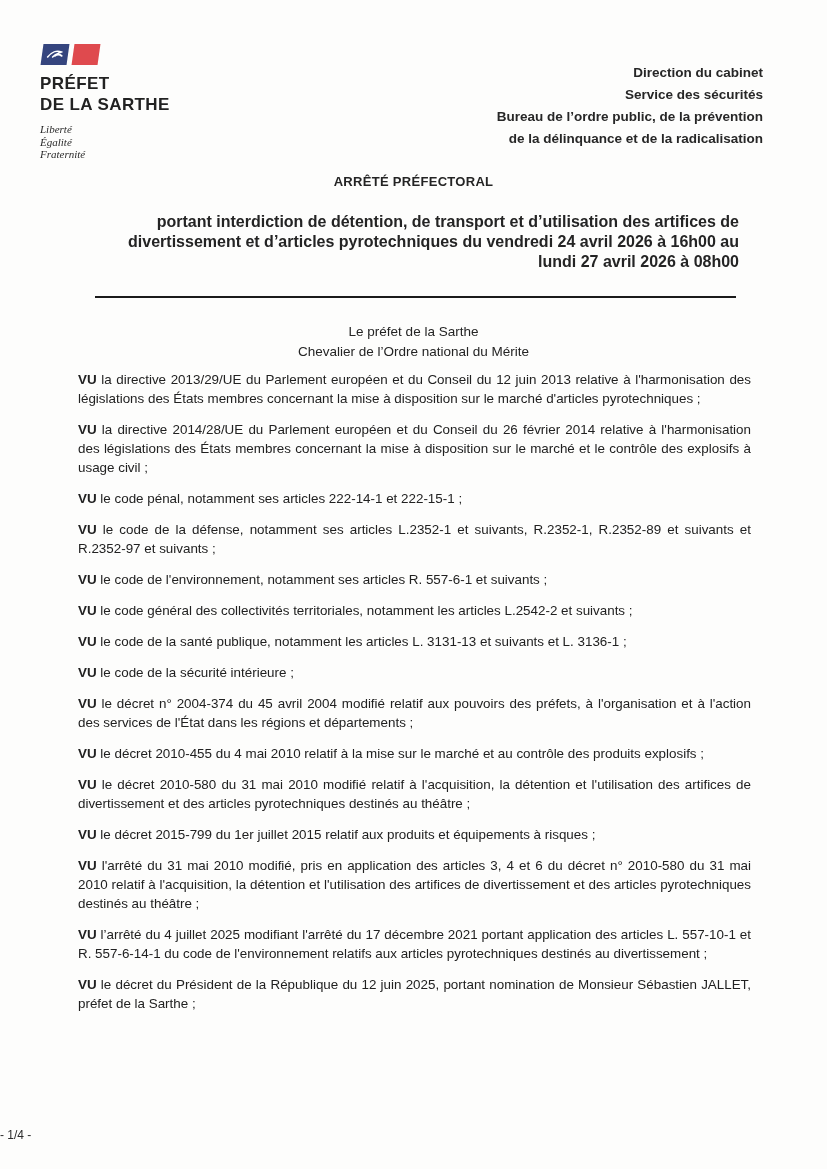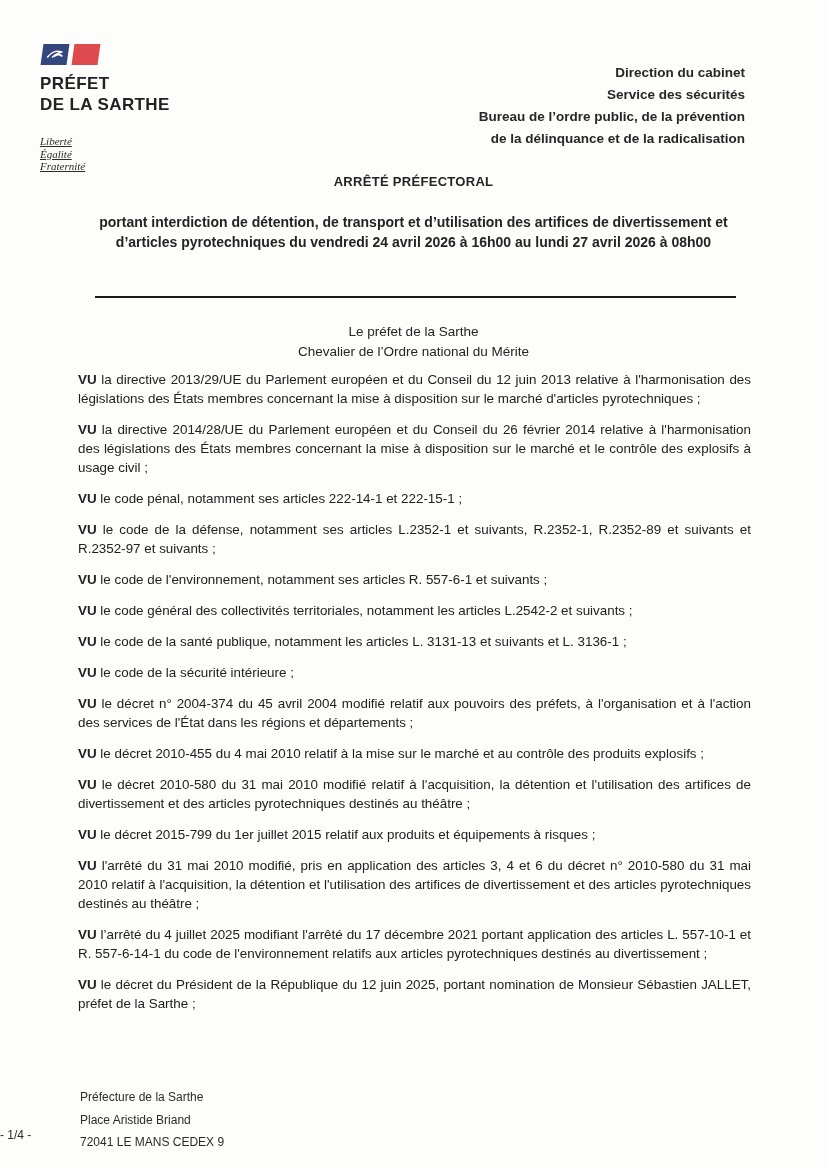--- a/index.html
+++ b/index.html
@@ -42,33 +42,32 @@
   .flag .pane.red   { background: #df4a4e; }
   .flag svg { position: absolute; inset: 0; }
   .ministry {
     font-weight: bold;
     font-size: 17px;
     line-height: 21px;
     letter-spacing: 0.4px;
     color: #222;
   }
   .motto {
-    margin-top: 20px;
+    margin-top: 8px;
     font-family: "Liberation Serif", serif;
     font-style: italic;
     font-size: 11px;
     line-height: 12.5px;
     color: #2a2a2a;
-    text-decoration: underline;
   }
 
   
   .service-block {
     position: absolute;
-    right: 82px;
+    right: 64px;
     top: 62px;
     text-align: right;
     font-weight: bold;
     font-size: 13.5px;
     line-height: 22px;
     color: #272727;
   }
 
   
   .doc-title {
@@ -80,23 +79,23 @@
     font-weight: bold;
     font-size: 13px;
     letter-spacing: 0.3px;
     color: #242424;
   }
   .doc-subtitle {
     position: absolute;
     top: 212px;
     left: 88px;
     width: 651px;
-    text-align: center;
-    font-weight: bold;
-    font-size: 14px;
+    text-align: right;
+    font-weight: bold;
+    font-size: 16px;
     line-height: 20px;
     color: #242424;
   }
   .divider {
     position: absolute;
     top: 296px;
     left: 95px;
     width: 641px;
     height: 2px;
     background: #1b1b1b;
@@ -204,20 +203,15 @@
     <p class="recital"><b>VU</b> <span>le code de la sécurité intérieure ;</span></p>
     <p class="recital"><b>VU</b> <span>le décret n° 2004-374 du 45 avril 2004 modifié relatif aux pouvoirs des préfets, à l'organisation et à l'action des services de l'État dans les régions et départements ;</span></p>
     <p class="recital"><b>VU</b> <span>le décret 2010-455 du 4 mai 2010 relatif à la mise sur le marché et au contrôle des produits explosifs ;</span></p>
     <p class="recital"><b>VU</b> <span>le décret 2010-580 du 31 mai 2010 modifié relatif à l'acquisition, la détention et l'utilisation des artifices de divertissement et des articles pyrotechniques destinés au théâtre ;</span></p>
     <p class="recital"><b>VU</b> <span>le décret 2015-799 du 1er juillet 2015 relatif aux produits et équipements à risques ;</span></p>
     <p class="recital"><b>VU</b> <span>l'arrêté du 31 mai 2010 modifié, pris en application des articles 3, 4 et 6 du décret n° 2010-580 du 31 mai 2010 relatif à l'acquisition, la détention et l'utilisation des artifices de divertissement et des articles pyrotechniques destinés au théâtre ;</span></p>
     <p class="recital"><b>VU</b> <span>l’arrêté du 4 juillet 2025 modifiant l'arrêté du 17 décembre 2021 portant application des articles L. 557-10-1 et R. 557-6-14-1 du code de l'environnement relatifs aux articles pyrotechniques destinés au divertissement ;</span></p>
     <p class="recital"><b>VU</b> <span>le décret du Président de la République du 12 juin 2025, portant nomination de Monsieur Sébastien JALLET, préfet de la Sarthe ;</span></p>
   </div>
 
-  <div class="footer-address">
-    <div>Préfecture de la Sarthe</div>
-    <div>Place Aristide Briand</div>
-    <div>72041 LE MANS CEDEX 9</div>
-  </div>
   <div class="footer-page">- 1/4 -</div>
 
 </div>
 
 </body></html>

